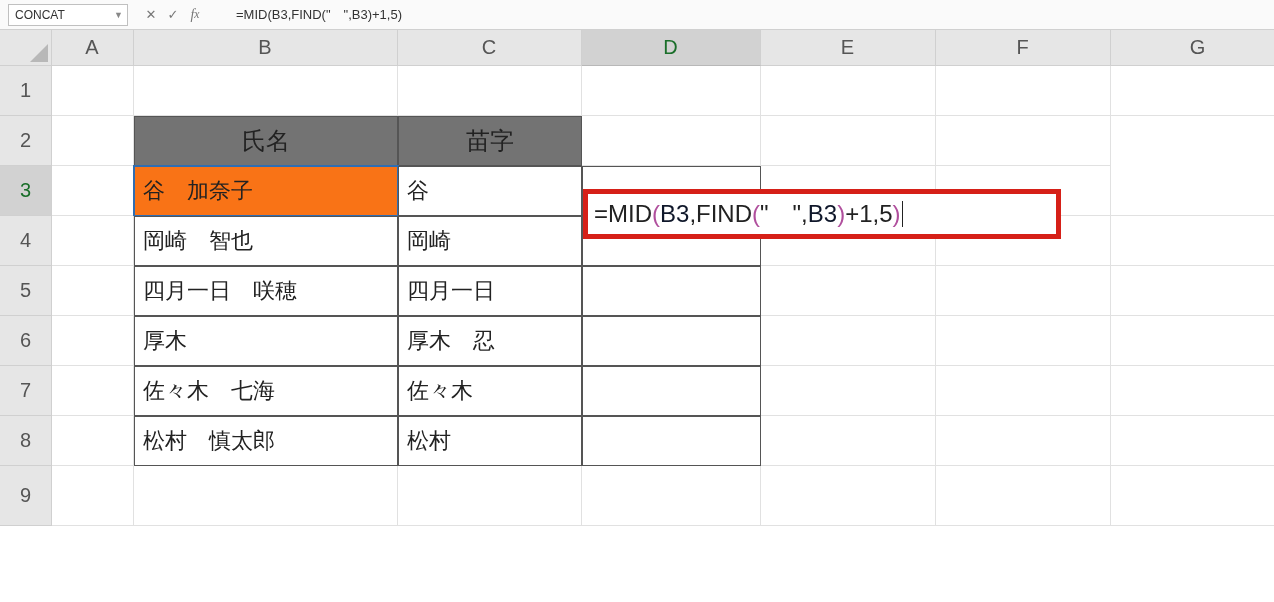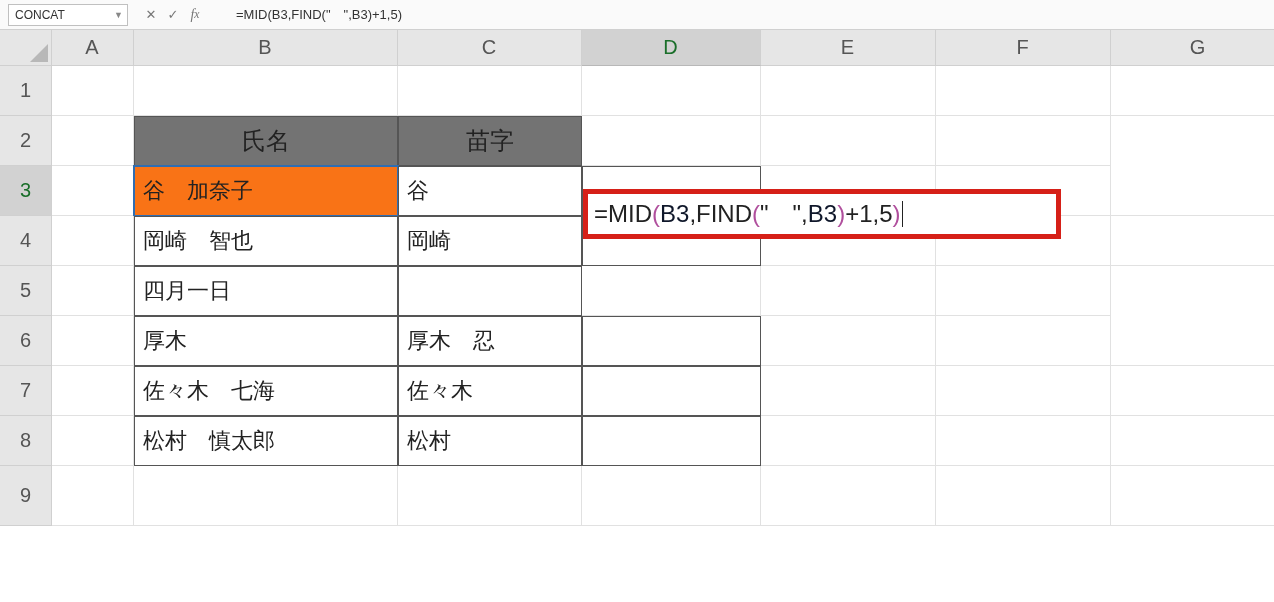--- a/index.html
+++ b/index.html
@@ -260,20 +260,21 @@
       <div class="cell tbl">岡崎</div>
       <div class="cell tbl"></div>
       <div class="cell"></div>
       <div class="cell"></div>
       <div class="cell"></div>
     </div>
 
     <div class="row">
       <div class="row-head">5</div>
       <div class="cell"></div>
+      <div class="cell tbl">四月一日　咲穂</div>
       <div class="cell tbl">四月一日</div>
       <div class="cell tbl"></div>
       <div class="cell"></div>
       <div class="cell"></div>
       <div class="cell"></div>
     </div>
 
     <div class="row">
       <div class="row-head">6</div>
       <div class="cell"></div>

